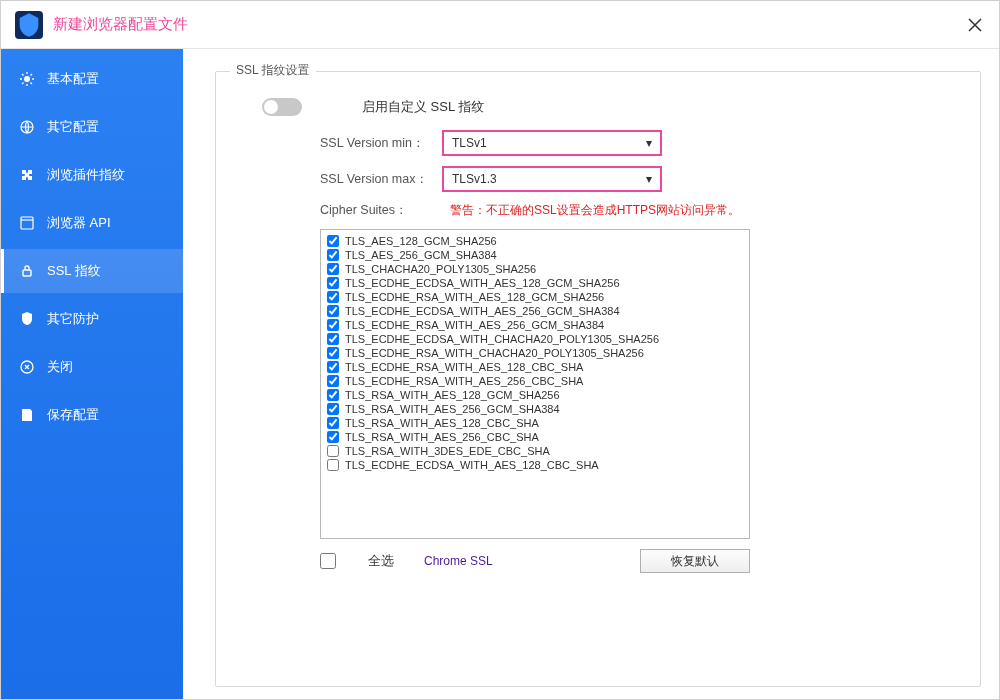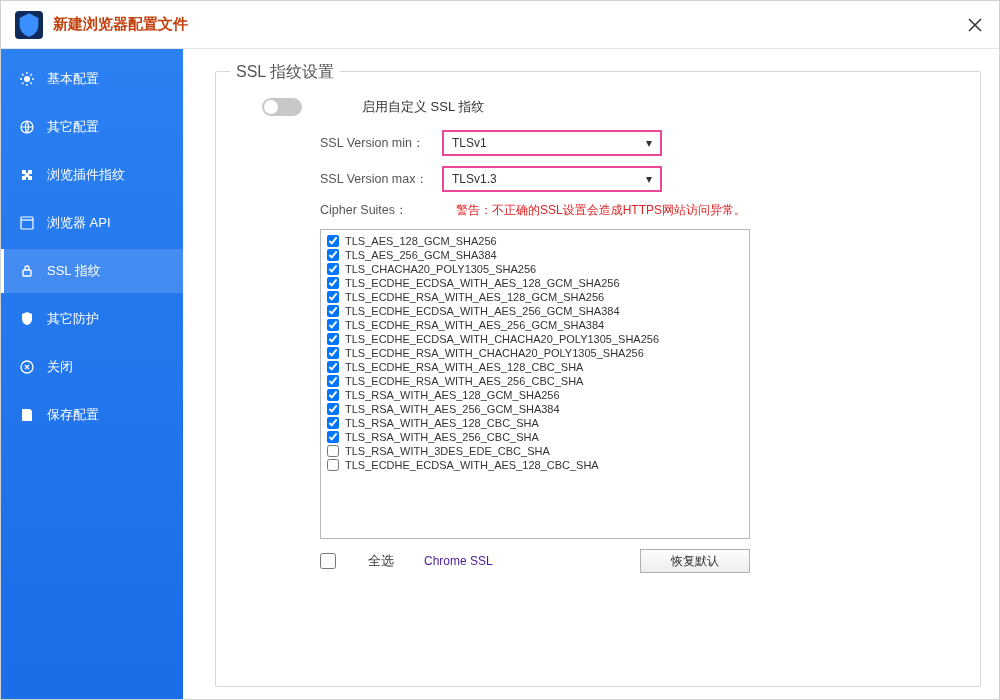--- a/index.html
+++ b/index.html
@@ -1,40 +1,40 @@
 <!DOCTYPE html>
 <html><head>
 <meta charset="utf-8">
 <style>
 * { box-sizing: border-box; margin: 0; padding: 0; }
 body { font-family: "Microsoft YaHei", Arial, sans-serif; font-size: 13px; color: #333; background: #fff; width: 1000px; height: 700px; overflow: hidden; border: 1px solid #d0d0d0; }
 .titlebar { height: 48px; display: flex; align-items: center; padding: 0 8px 0 14px; border-bottom: 1px solid #e5e5e5; }
 .logo { width: 28px; height: 28px; background: #102a5c; border-radius: 4px; display: flex; align-items: center; justify-content: center; color: #3a8fff; font-weight: bold; font-size: 14px; margin-right: 10px; }
-.title { font-size: 15px; color: #c2410c; font-weight: 700; }
+.title { font-size: 15px; color: #ec4899; font-weight: 400; }
 .close-x { margin-left: auto; width: 32px; height: 32px; display: flex; align-items: center; justify-content: center; cursor: pointer; color: #333; }
 .close-x svg { width: 14px; height: 14px; }
 .container { display: flex; height: calc(700px - 48px); }
 .sidebar { width: 182px; background: linear-gradient(180deg, #2b80f2 0%, #1b6de8 100%); display: flex; flex-direction: column; padding-top: 6px; }
 .side-item { display: flex; align-items: center; padding: 0 18px; height: 44px; color: #fff; font-size: 13px; cursor: pointer; margin: 2px 0; }
 .side-item.selected { background: rgba(255,255,255,0.14); border-left: 3px solid #fff; padding-left: 15px; }
 .side-ic { width: 16px; height: 16px; margin-right: 12px; display: flex; align-items: center; justify-content: center; }
 .side-ic svg { width: 16px; height: 16px; }
 .main { flex: 1; padding: 22px 18px 14px 32px; overflow: hidden; }
 .fieldset { border: 1px solid #d8d8d8; border-radius: 2px; padding: 26px 28px 12px 46px; height: 100%; position: relative; }
-.legend { position: absolute; top: -10px; left: 14px; background: #fff; padding: 0 6px; font-size: 16px; color: #555; }
+.legend { position: absolute; top: -10px; left: 14px; background: #fff; padding: 0 6px; font-size: 12px; color: #555; }
 .row { display: flex; align-items: center; margin-bottom: 14px; gap: 48px; }
 .toggle { width: 40px; height: 18px; border-radius: 9px; background: #c8c8c8; position: relative; margin-right: 12px; cursor: pointer; }
 .toggle .knob { width: 14px; height: 14px; border-radius: 50%; background: #fff; position: absolute; top: 2px; left: 2px; }
 .toggle-label { font-size: 13px; color: #333; font-weight: 500; }
 .inner { padding-left: 58px; }
 .form-row { display: flex; align-items: center; margin-bottom: 10px; }
 .form-label { width: 122px; font-size: 12.5px; color: #555; }
 .select { width: 220px; height: 26px; border: 2px solid #ec4899; background: #fff; display: flex; align-items: center; padding: 0 8px; font-size: 12px; color: #333; position: relative; cursor: pointer; }
 .select .caret { margin-left: auto; }
-.warn { color: #d22; font-size: 12px; margin-left: 14px; }
+.warn { color: #d22; font-size: 12px; margin-left: 8px; }
 .cipher-box { border: 1px solid #b8b8b8; width: 430px; height: 310px; padding: 4px 6px; overflow: auto; background: #fff; }
 .cipher-item { display: flex; align-items: center; font-size: 11px; color: #333; padding: 1px 0; white-space: nowrap; }
 .cipher-item input { margin-right: 6px; width: 12px; height: 12px; }
 .bottom-row { display: flex; align-items: center; width: 430px; margin-top: 10px; }
 .bottom-row .cb { display: flex; align-items: center; margin-right: 30px; gap: 26px; }
 .bottom-row .cb input { width: 16px; height: 16px; margin-right: 6px; }
 .chrome-ssl { font-size: 12px; color: #4c1d95; }
 .restore-btn { margin-left: auto; width: 110px; height: 24px; border: 1px solid #b0b0b0; background: linear-gradient(#fdfdfd,#eee); font-size: 12px; color: #333; cursor: pointer; }
 </style>
 </head>

